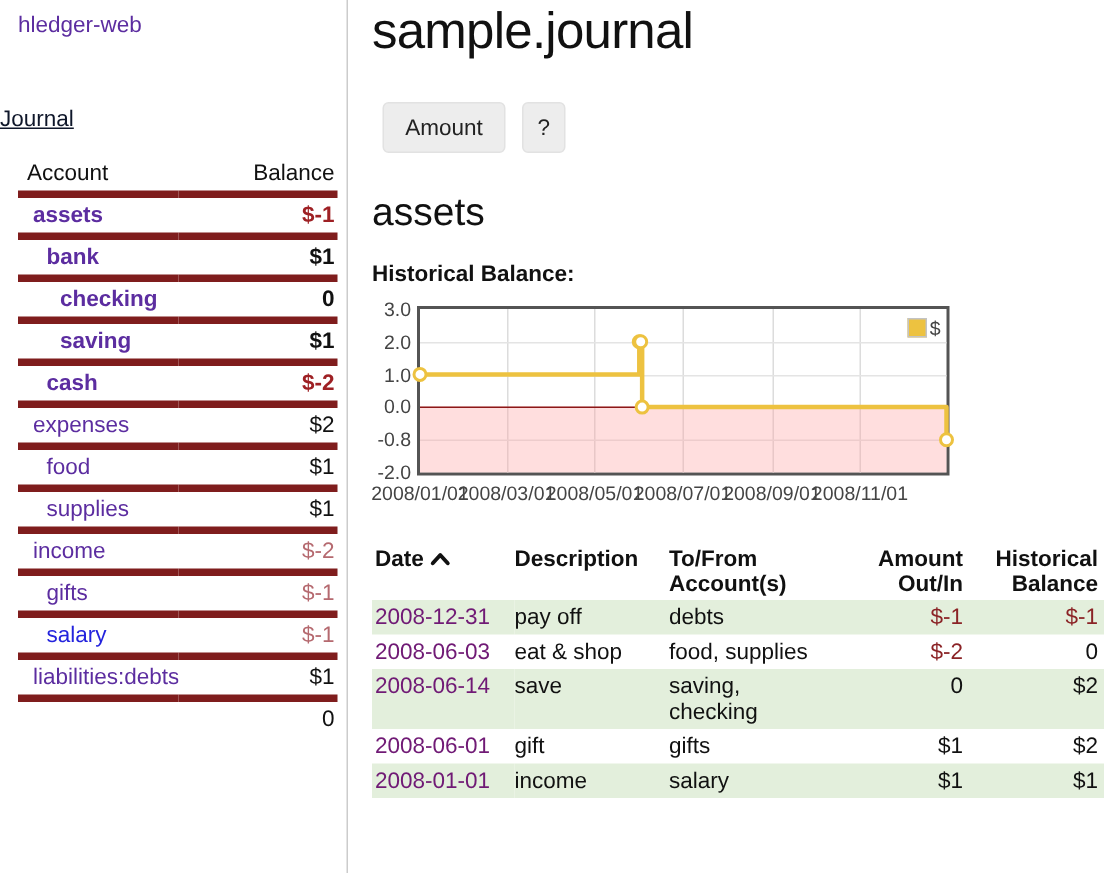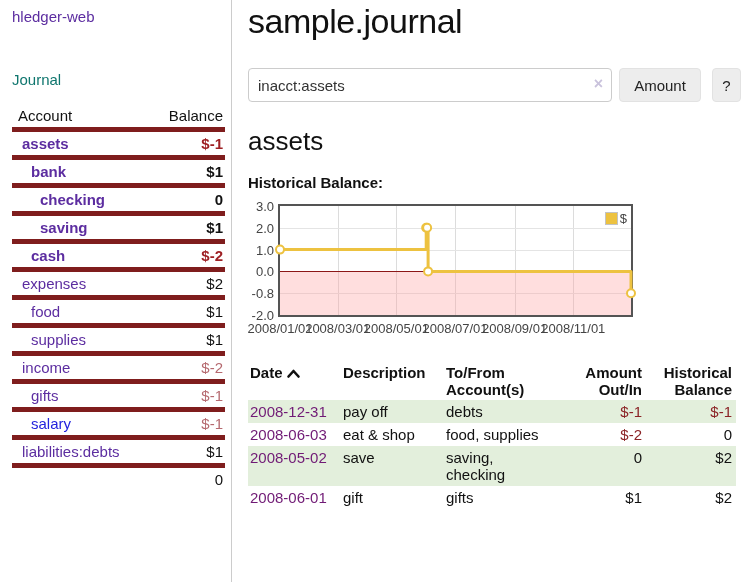--- a/index.html
+++ b/index.html
@@ -7,21 +7,21 @@
   body {
     width:742px; height:582px; overflow:hidden;
     font-family:"Liberation Sans","DejaVu Sans",sans-serif;
     font-size:15px; color:#111;
   }
   .app { display:flex; width:742px; height:582px; }
 
   
   .sidebar { width:232px; flex:0 0 232px; border-right:1px solid #ccc; padding-top:8px; }
   .brand { padding-left:12px; color:#5c2da0; }
-  .nav-journal { margin-top:46px; padding-left:12px; color:#0f766e; cursor:pointer; }
+  .nav-journal { margin-top:46px; color:#0f172a; cursor:pointer;text-decoration:underline; }
   table.accts { border-collapse:collapse; margin:16px 0 0 12px; width:213px; table-layout:fixed; }
   table.accts th, table.accts td { font-weight:400; padding:3px 2px; height:24px; border-bottom:5px solid #7f1d1d; }
   table.accts th { text-align:left; }
   table.accts th.balh, table.accts td.bal { text-align:right; }
   table.accts th { padding-left:6px; }
   td.acct { overflow:hidden; white-space:nowrap; }
   tr.l0 td.acct { padding-left:10px; }
   tr.l1 td.acct { padding-left:19px; }
   tr.l2 td.acct { padding-left:28px; }
   td.acct { color:#5c2da0; cursor:pointer; }
@@ -151,24 +151,20 @@
           <td>0</td>
         </tr>
       </tbody>
     </table>
   </aside>
 
   <main class="main">
     <h1 class="title">sample.journal</h1>
 
     <div class="search-row">
-      <div class="input-wrap">
-        <input type="text" value="inacct:assets" style="">
-        <span class="clear-x">×</span>
-      </div>
       <button class="btn btn-search">Amount</button>
       <button class="btn btn-help">?</button>
     </div>
 
     <h2 class="acct-heading">assets</h2>
     <div class="chart-label">Historical Balance:</div>
 
     <div class="chart">
       <div class="yaxis">
           <span style="top: 0px;">3.0</span>
@@ -242,30 +238,37 @@
           <td class="r neg">$-1</td>
         </tr>
         <tr>
           <td class="c-date">2008-06-03</td>
           <td>eat &amp; shop</td>
           <td class="c-accts">food, supplies</td>
           <td class="r neg">$-2</td>
           <td class="r">0</td>
         </tr>
         <tr class="green">
-          <td class="c-date">2008-05-02</td>
+          <td class="c-date">2008-06-14</td>
           <td>save</td>
           <td class="c-accts">saving,
 checking</td>
           <td class="r">0</td>
           <td class="r">$2</td>
         </tr>
         <tr>
           <td class="c-date">2008-06-01</td>
           <td>gift</td>
           <td class="c-accts">gifts</td>
           <td class="r">$1</td>
           <td class="r">$2</td>
         </tr>
+        <tr class="green">
+          <td class="c-date">2008-01-01</td>
+          <td>income</td>
+          <td class="c-accts">salary</td>
+          <td class="r">$1</td>
+          <td class="r">$1</td>
+        </tr>
       </tbody>
     </table>
   </main>
 </div>
 
 </body></html>

